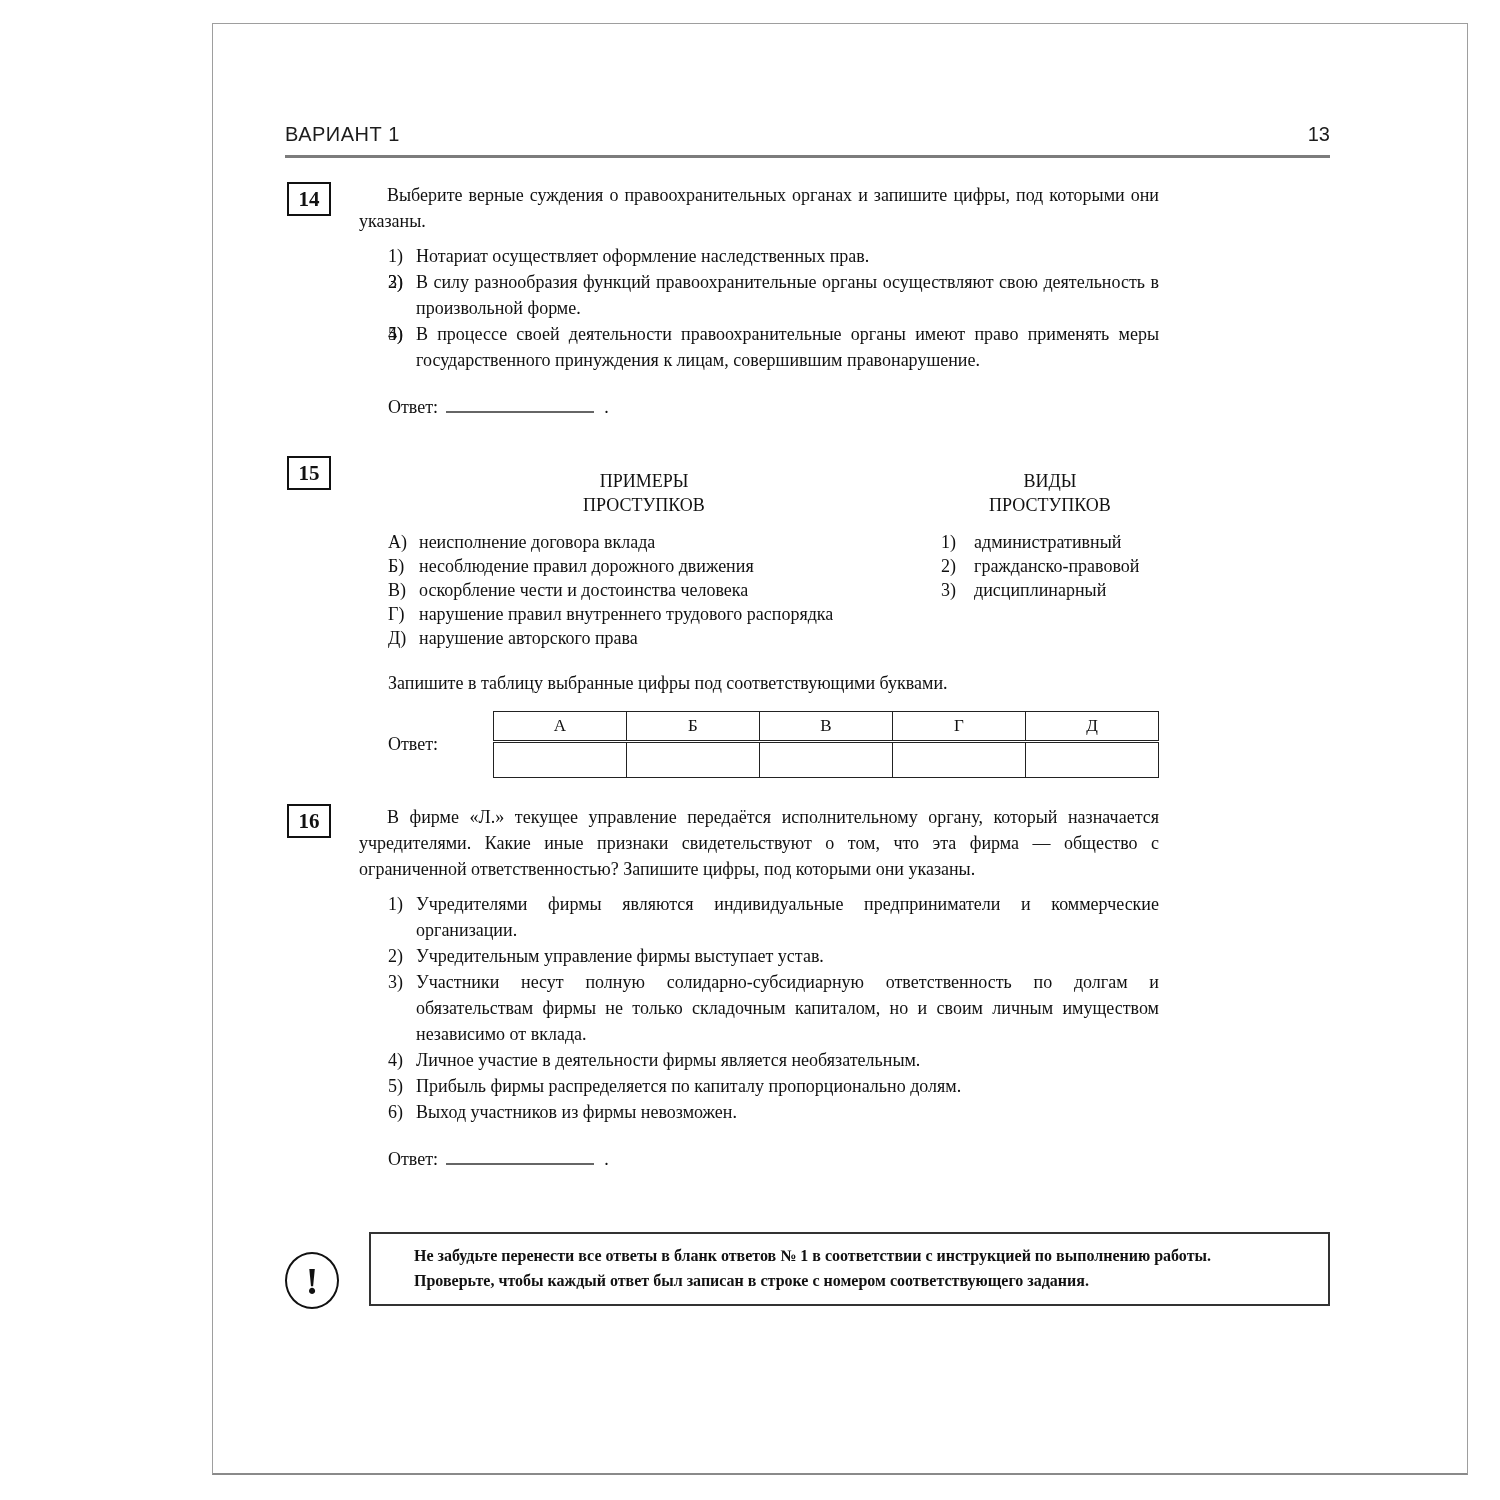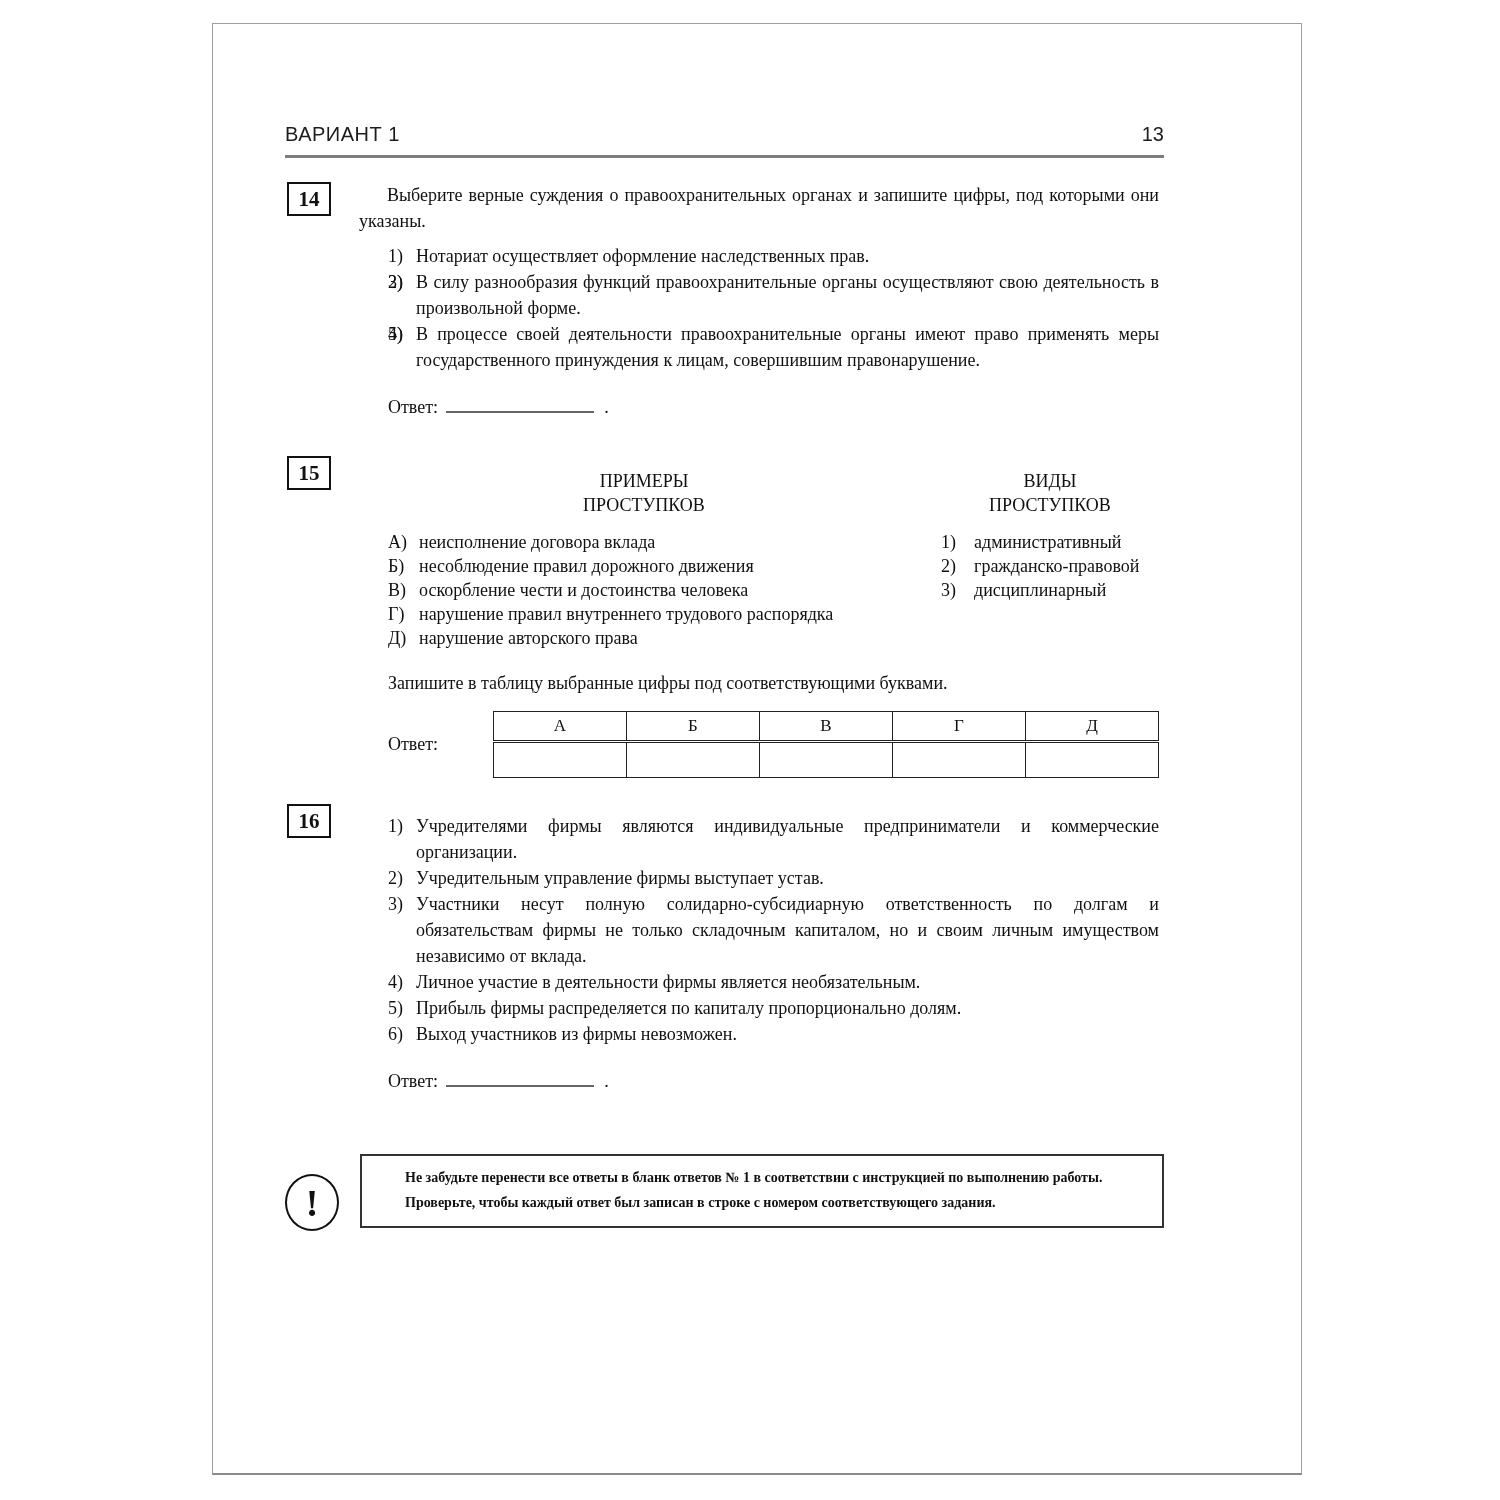--- a/index.html
+++ b/index.html
@@ -2,21 +2,21 @@
 <html lang="ru"><head>
 <meta charset="utf-8">
 <style>
   * { margin: 0; padding: 0; box-sizing: border-box; }
   html, body { width: 1500px; height: 1500px; background: #ffffff; }
   body { font-family: "Liberation Serif", "DejaVu Serif", serif; color: #111; }
 
   .page {
     position: absolute;
     left: 212px; top: 23px;
-    width: 1090px; height: 1452px;
+    width: 1256px; height: 1452px;
     background: #fff;
     border: 1px solid #9e9e9e;
     border-bottom: 2px solid #8a8a8a;
   }
   .content {
     padding: 97px 137px 0 72px; 
   }
 
   
   .pg-header {
@@ -71,24 +71,24 @@
 
   
   .footer-note { display: flex; align-items: center; margin-top: 56px; }
   .excl-circle {
     flex: 0 0 54px; height: 57px; margin-top: 24px;
     border: 2px solid #111; border-radius: 50%;
     display: flex; align-items: center; justify-content: center;
     font-size: 38px; font-weight: bold;
   }
   .note-box {
-    margin-left: 21px; flex: 1;
+    margin-left: 30px; flex: 1;
     border: 2px solid #333;
     padding: 9px 13px 11px 13px;
-    font-weight: bold; font-size: 14px; line-height: 25px;
+    font-weight: bold; font-size: 16px; line-height: 25px;
     text-align: justify;
   }
   .note-box p { text-indent: 30px; }
 </style>
 </head>
 <body>
 
 <div class="page">
   <div class="content">
 
@@ -211,20 +211,21 @@
             </table>
         </div>
       </div>
     </div>
 
     <div class="question" style="margin-top:26px;">
       <div class="qnum-box">
         <span>16</span>
       </div>
       <div class="qbody">
+        <p class="prompt">В фирме «Л.» текущее управление передаётся исполнительному органу, который назначается учредителями. Какие иные признаки свидетельствуют о том, что эта фирма — общество с ограниченной ответственностью? Запишите цифры, под которыми они указаны.</p>
         <div class="items">
           <div class="item">
             <span class="inum">1)</span>
             <span>Учредителями фирмы являются индивидуальные предприниматели и коммерческие организации.</span>
           </div>
           <div class="item">
             <span class="inum">2)</span>
             <span>Учредительным управление фирмы выступает устав.</span>
           </div>
           <div class="item">

